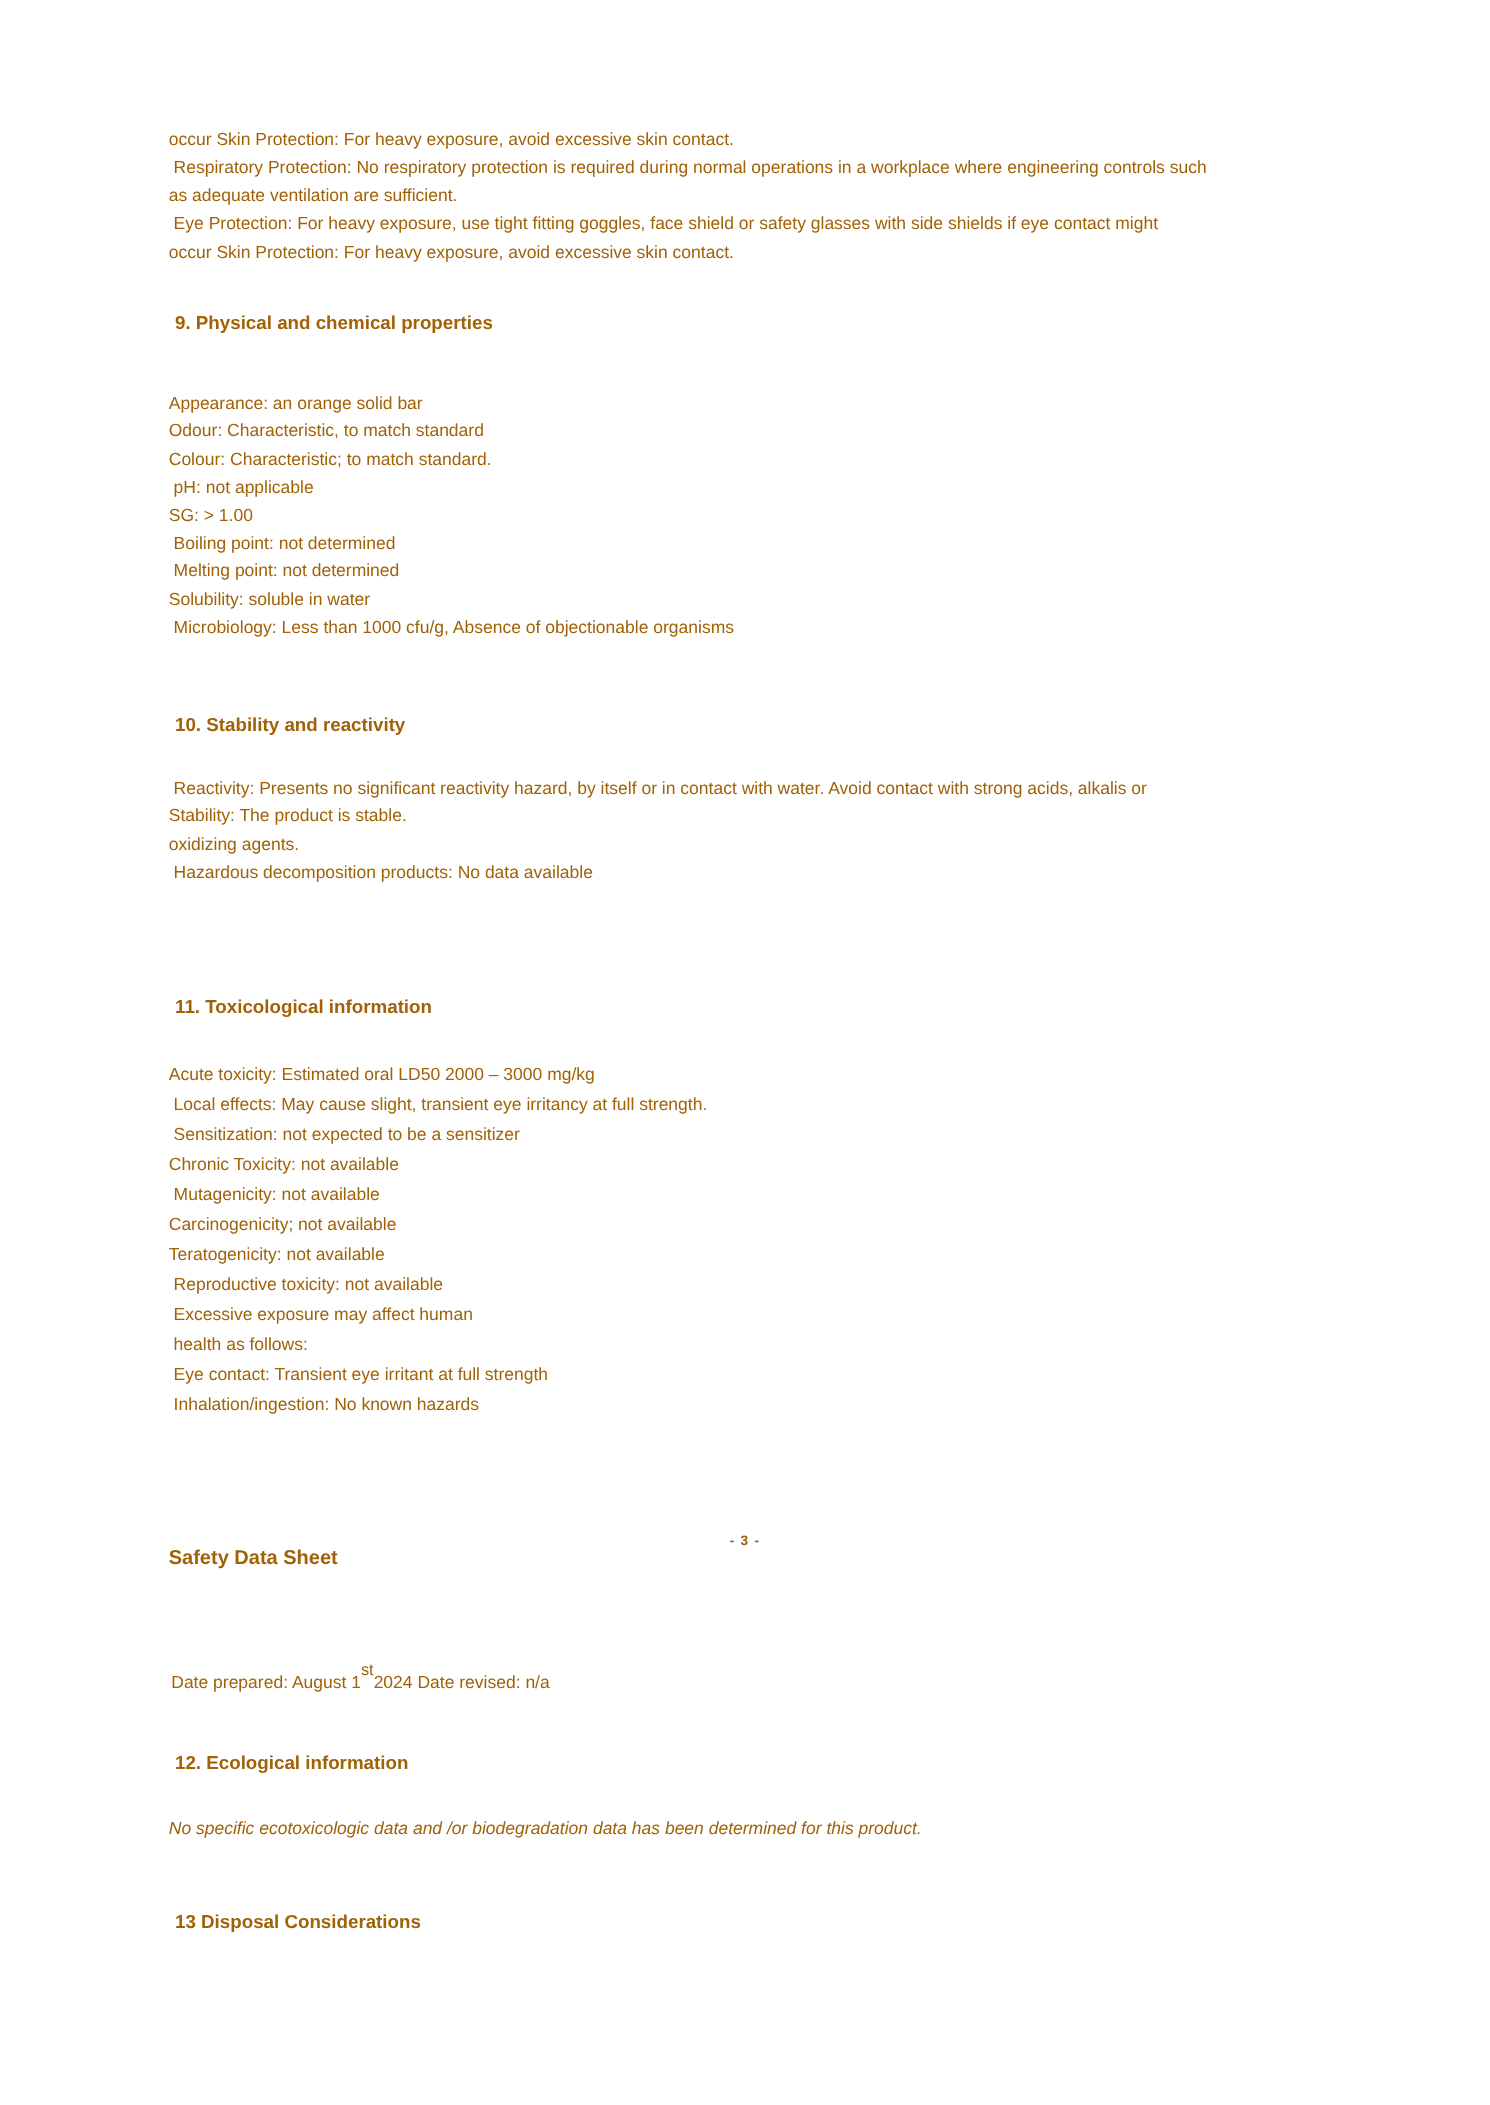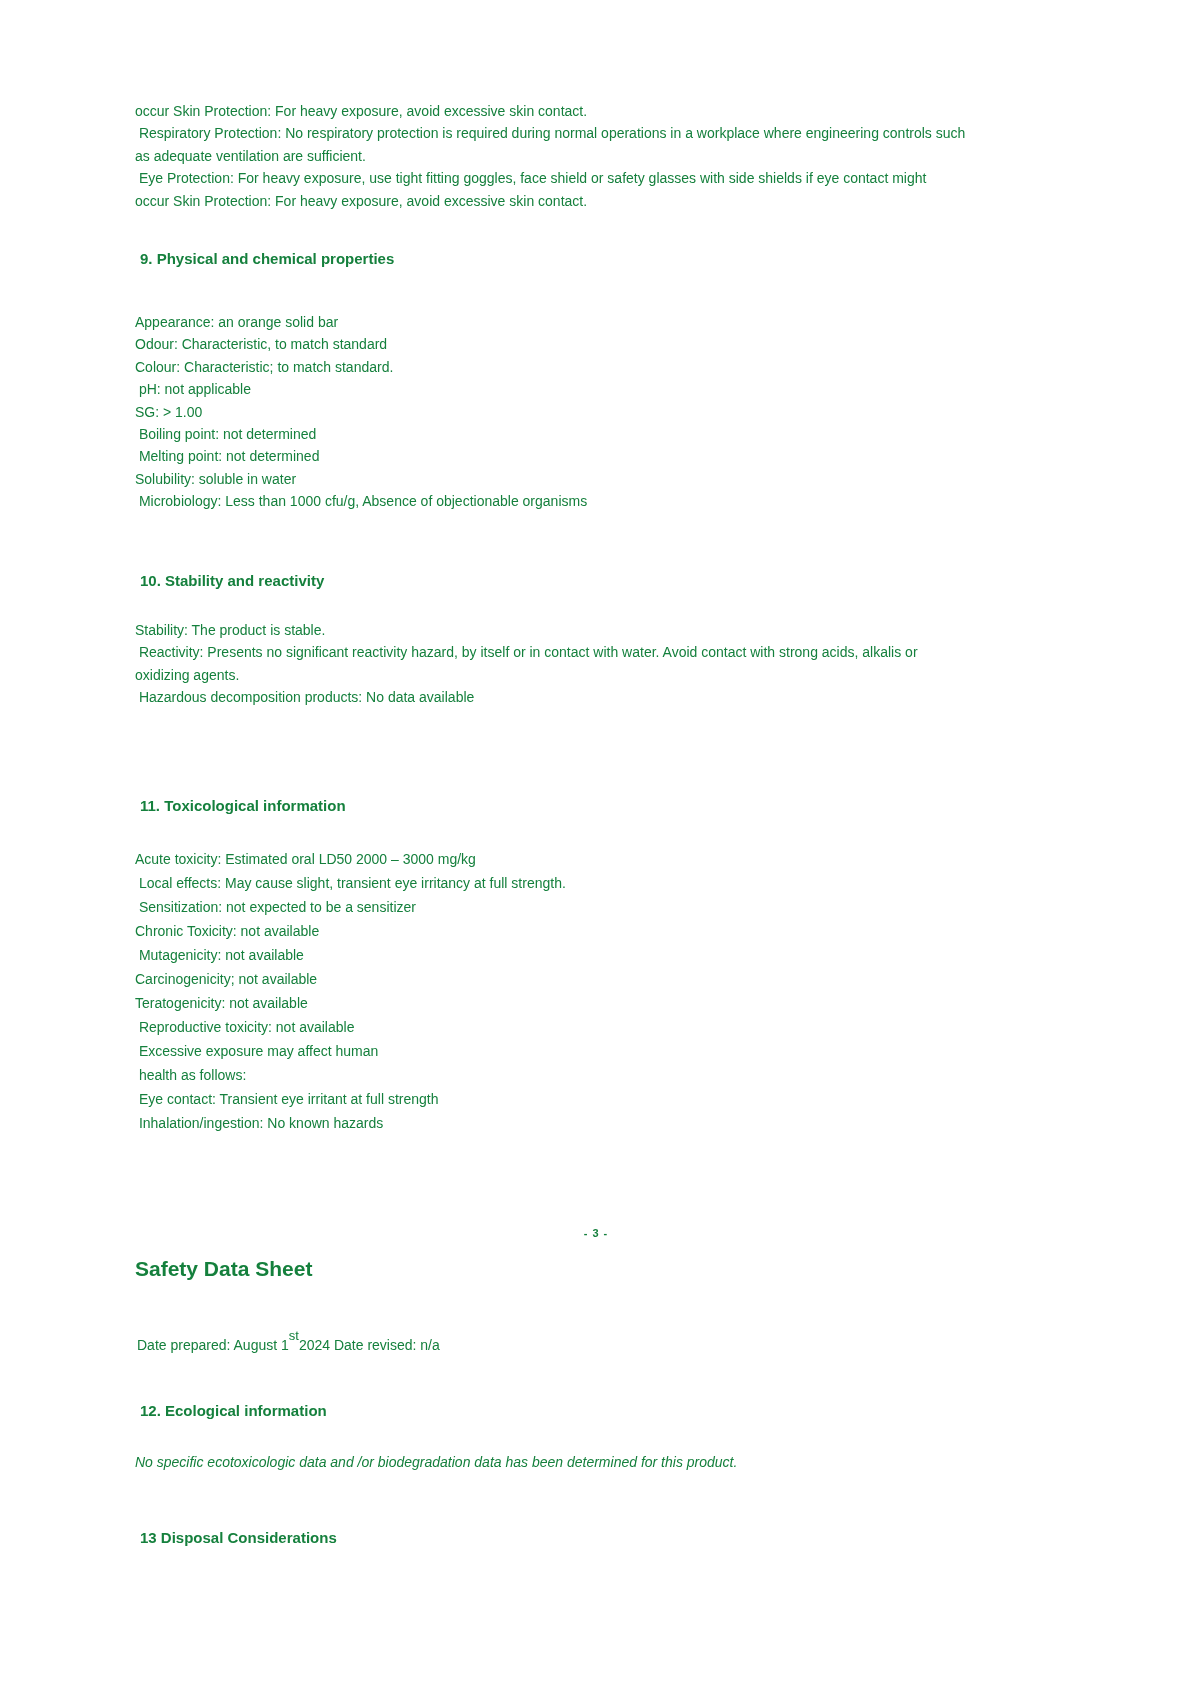--- a/index.html
+++ b/index.html
@@ -1,21 +1,21 @@
 <!DOCTYPE html>
 <html><head>
 <meta charset="utf-8">
 <style>
   html, body { margin: 0; padding: 0; background: #ffffff; }
   #page {
     position: relative;
     width: 1192px;
     height: 1684px;
     background: #ffffff;
-    color: #15803d;
+    color: #a16207;
     font-family: "Liberation Sans", sans-serif;
     overflow: hidden;
   }
   .block {
     position: absolute;
     left: 135px;
     font-size: 14px;
     line-height: 22.4px;
     white-space: pre;
   }
@@ -33,23 +33,22 @@
     left: 0;
     width: 100%;
     text-align: center;
     font-size: 11px;
     font-weight: bold;
     letter-spacing: 1px;
   }
   .doc-title {
     position: absolute;
     left: 135px;
-    font-size: 21px;
+    font-size: 16px;
     font-weight: bold;
-    margin-top: 19px;
   }
   .dateline {
     position: absolute;
     left: 137px;
     font-size: 14px;
     white-space: pre;
   }
   .dateline .sup {
     display: inline-block;
     position: relative;
@@ -63,21 +62,21 @@
 <div id="page">
 
   <div class="block" style="top: 100px;"><div class="line">occur Skin Protection: For heavy exposure, avoid excessive skin contact.</div><div class="line"> Respiratory Protection: No respiratory protection is required during normal operations in a workplace where engineering controls such</div><div class="line">as adequate ventilation are sufficient.</div><div class="line"> Eye Protection: For heavy exposure, use tight fitting goggles, face shield or safety glasses with side shields if eye contact might</div><div class="line">occur Skin Protection: For heavy exposure, avoid excessive skin contact.</div></div>
 
   <div class="heading" style="top: 250px;">9. Physical and chemical properties</div>
 
   <div class="block" style="top: 311px;"><div class="line">Appearance: an orange solid bar</div><div class="line">Odour: Characteristic, to match standard</div><div class="line">Colour: Characteristic; to match standard.</div><div class="line"> pH: not applicable</div><div class="line">SG: &gt; 1.00</div><div class="line"> Boiling point: not determined</div><div class="line"> Melting point: not determined</div><div class="line">Solubility: soluble in water</div><div class="line"> Microbiology: Less than 1000 cfu/g, Absence of objectionable organisms</div></div>
 
   <div class="heading" style="top: 572px;">10. Stability and reactivity</div>
 
-  <div class="block" style="top: 619px;"><div class="line">Stability: The product is stable.</div><div class="line"> Reactivity: Presents no significant reactivity hazard, by itself or in contact with water. Avoid contact with strong acids, alkalis or</div><div class="line">oxidizing agents.</div><div class="line"> Hazardous decomposition products: No data available</div></div>
+  <div class="block" style="top: 619px;"><div class="line"> Reactivity: Presents no significant reactivity hazard, by itself or in contact with water. Avoid contact with strong acids, alkalis or</div><div class="line">Stability: The product is stable.</div><div class="line">oxidizing agents.</div><div class="line"> Hazardous decomposition products: No data available</div></div>
 
   <div class="heading" style="top: 797px;">11. Toxicological information</div>
 
   <div class="block lh24" style="top: 847px;"><div class="line">Acute toxicity: Estimated oral LD50 2000 – 3000 mg/kg</div><div class="line"> Local effects: May cause slight, transient eye irritancy at full strength.</div><div class="line"> Sensitization: not expected to be a sensitizer</div><div class="line">Chronic Toxicity: not available</div><div class="line"> Mutagenicity: not available</div><div class="line">Carcinogenicity; not available</div><div class="line">Teratogenicity: not available</div><div class="line"> Reproductive toxicity: not available</div><div class="line"> Excessive exposure may affect human</div><div class="line"> health as follows:</div><div class="line"> Eye contact: Transient eye irritant at full strength</div><div class="line"> Inhalation/ingestion: No known hazards</div></div>
 
   <div class="pagenum" style="top: 1227px;">- 3 -</div>
 
   <div class="doc-title" style="top: 1238px;">Safety Data Sheet</div>
 
   <div class="dateline" style="top: 1337px;"><span>Date prepared: August 1</span><span class="sup">st</span><span>2024 Date revised: n/a</span></div>

